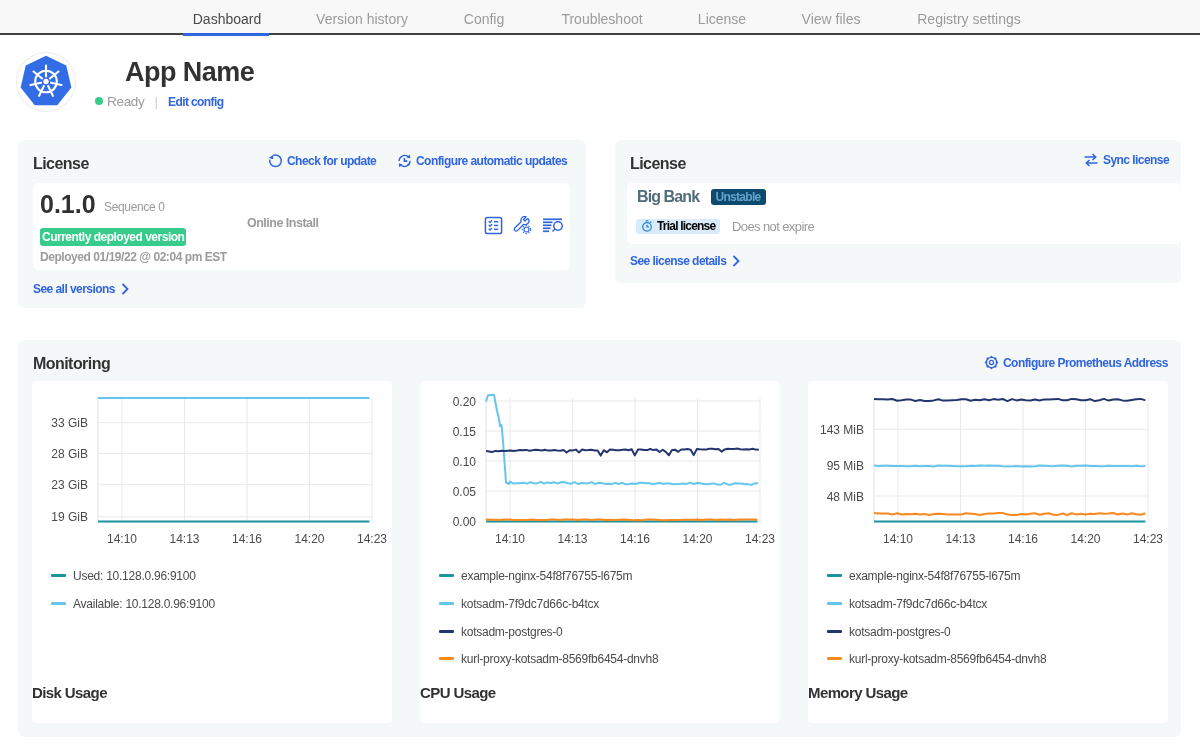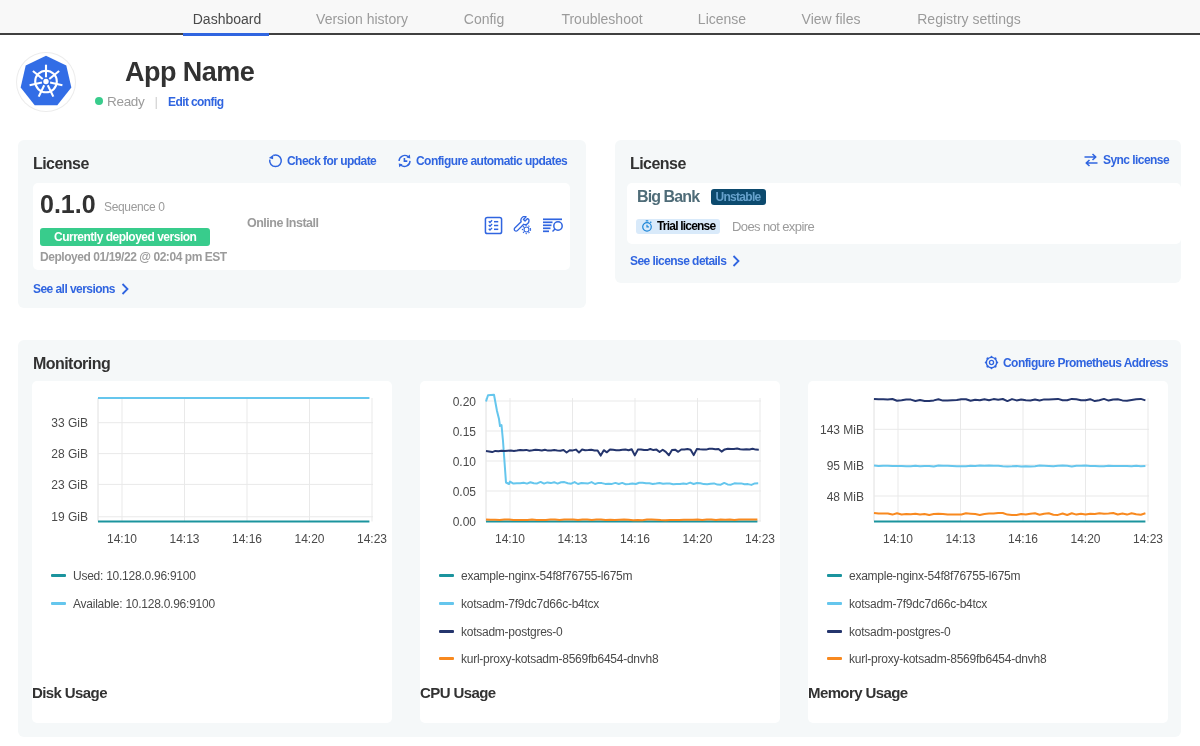--- a/index.html
+++ b/index.html
@@ -22,21 +22,21 @@
   .card { position:absolute; background:#f5f8f9; border-radius:6px; }
   .card-title { position:absolute; left:15px; top:15px; font-size:16px; font-weight:bold; color:#323232; letter-spacing:-0.55px; }
   .whitebox { position:absolute; background:#fff; border-radius:5px; }
   .linkline { position:absolute; font-size:12px; font-weight:bold; color:#3065e0; letter-spacing:-0.55px; white-space:nowrap; }
   .iconlink { position:absolute; font-size:12px; font-weight:bold; color:#3065e0; letter-spacing:-0.55px; white-space:nowrap; }
   .iconlink svg { vertical-align:-3px; margin-right:4px; }
 
   
   .vnum { position:absolute; left:7px; top:7px; font-size:25px; font-weight:bold; color:#323232; }
   .seq { position:absolute; left:71px; top:17px; font-size:12px; color:#9b9b9b; letter-spacing:-0.35px; }
-  .pill-green { position:absolute; left:7px; top:45px; height:18px; line-height:18px; padding:0 14px; background:#38cc8c; color:#fff; font-size:12px; font-weight:bold; letter-spacing:-0.5px; border-radius:3px; }
+  .pill-green { position:absolute; left:7px; top:45px; height:18px; line-height:18px; padding:0 2px; background:#38cc8c; color:#fff; font-size:12px; font-weight:bold; letter-spacing:-0.5px; border-radius:3px; }
   .deployed { position:absolute; left:7px; top:67px; font-size:12px; font-weight:bold; color:#9b9b9b; letter-spacing:-0.45px; }
   .online { position:absolute; left:214px; top:33px; font-size:12.5px; font-weight:bold; color:#9b9b9b; letter-spacing:-0.5px;text-align:right; }
 
   
   .bigbank { position:absolute; left:10px; top:5px; font-size:16px; font-weight:bold; color:#4f6c78; letter-spacing:-0.9px; }
   .pill-unstable { position:absolute; left:83.5px; top:6px; height:16px; line-height:16px; padding:0 5px; background:#0c4a6e; color:#66a1cc; font-size:12px; font-weight:bold; letter-spacing:-0.7px; border-radius:3px; }
   .pill-trial { position:absolute; left:9px; top:36px; height:15px; line-height:15px; padding:0 5px; background:#d9eafa; color:#000000; font-size:12px; font-weight:bold; letter-spacing:-0.8px; border-radius:3px; }
   .noexpire { position:absolute; left:105px; top:36px; font-size:13px; color:#9b9b9b; letter-spacing:-0.6px; line-height:15px; }
 
   

